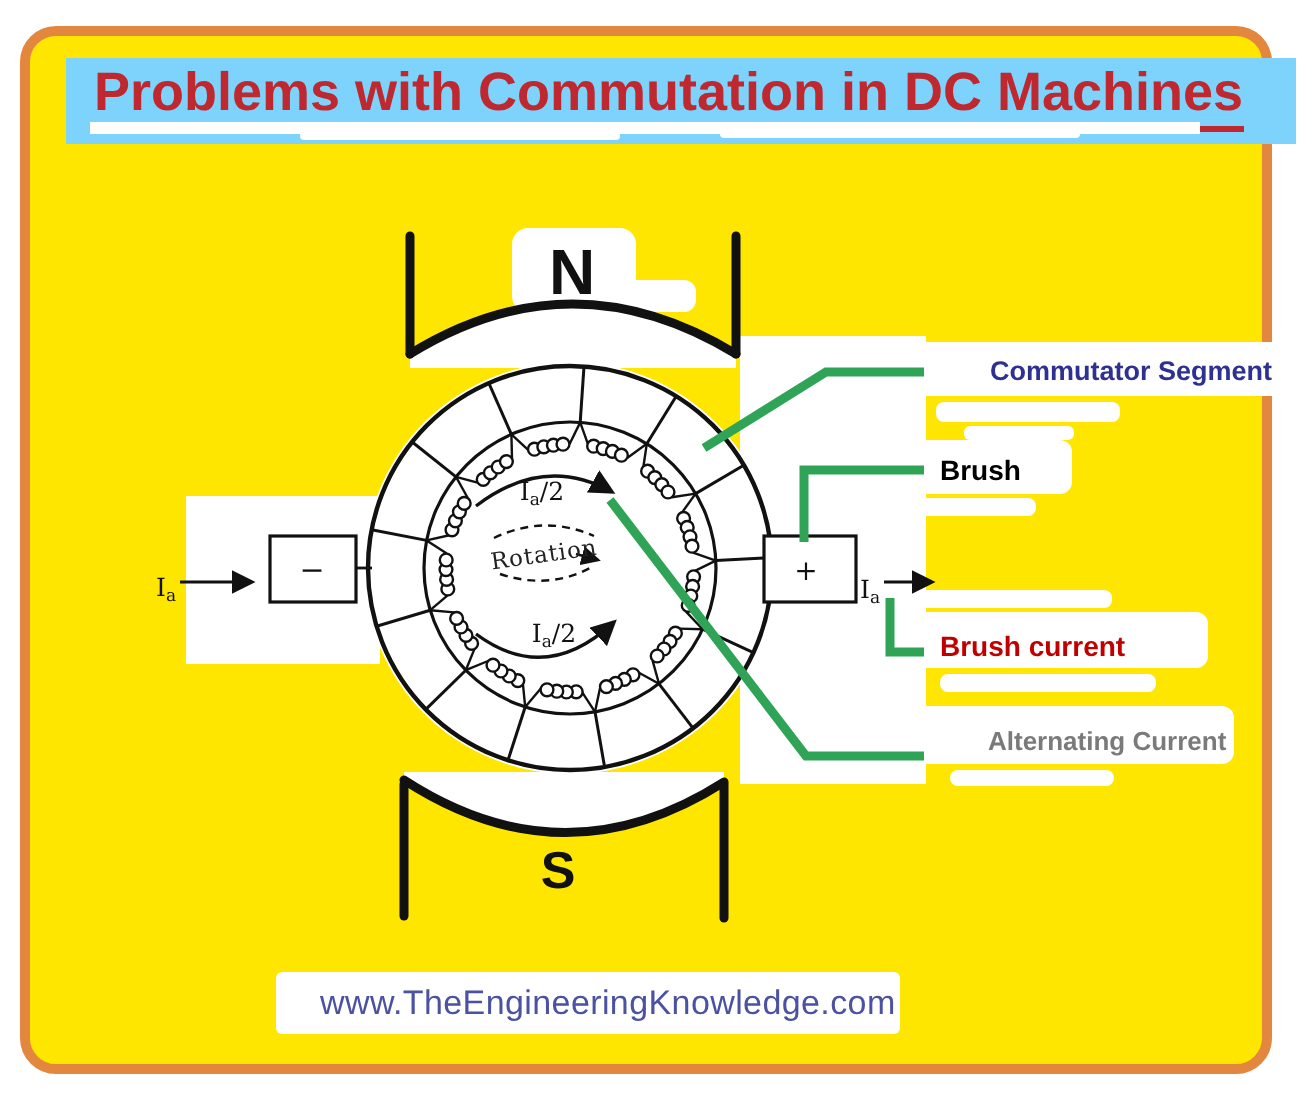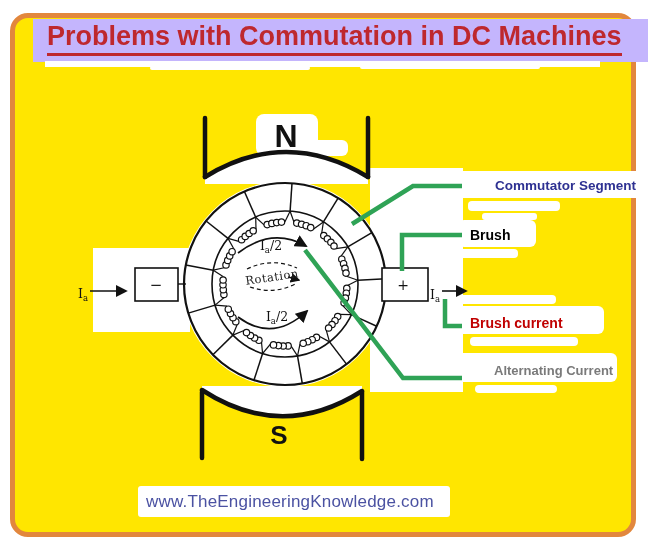--- a/index.html
+++ b/index.html
@@ -1,32 +1,32 @@
 <!DOCTYPE html>
 <html><head>
 <meta charset="utf-8">
 <style>
   html,body{margin:0;padding:0;background:#ffffff;}
   .stage{position:relative;width:650px;height:560px;background:#ffffff;overflow:hidden;
          font-family:"Liberation Sans",sans-serif;}
   .frame{position:absolute;left:10px;top:13px;width:626px;height:524px;background:#FFE600;
          border:5px solid #E2873D;border-radius:18px;box-sizing:border-box;}
-  .title-band{position:absolute;left:33px;top:19px;width:615px;height:43px;background:#c4b5fd;}
+  .title-band{position:absolute;left:33px;top:29px;width:615px;height:43px;background:#7dd3fc;}
   .title-band h1{margin:0;padding:2px 0 0 14px;font-size:27px;font-weight:bold;color:#BE282E;
                  letter-spacing:0px;white-space:nowrap;}
   .title-band h1 span{display:inline-block;border-bottom:3px solid #BE282E;padding-bottom:1px;}
   svg{position:absolute;left:0;top:0;}
   .callout{position:absolute;font-weight:bold;font-size:13px;white-space:nowrap;}
   .c-navy{color:#2E3192;font-size:13.5px;}
   .c-plum{color:#000000;font-size:14px;}
   .c-red{color:#C00000;font-size:14px;}
   .c-gray{color:#7A7A7A;}
   .site-strip{position:absolute;left:138px;top:486px;width:312px;height:31px;background:#ffffff;
               border-radius:3px;display:flex;align-items:center;}
-  .site-strip div{padding-left:8px;font-size:17px;color:#4B52A2;letter-spacing:0.2px;}
+  .site-strip div{padding-left:22px;font-size:17px;color:#4B52A2;letter-spacing:0.2px;}
 </style>
 </head>
 <body>
 
 <div class="stage">
   <div class="frame"></div>
 
   <div class="title-band">
     <h1><span>Problems with Commutation in DC Machines</span></h1>
   </div>

